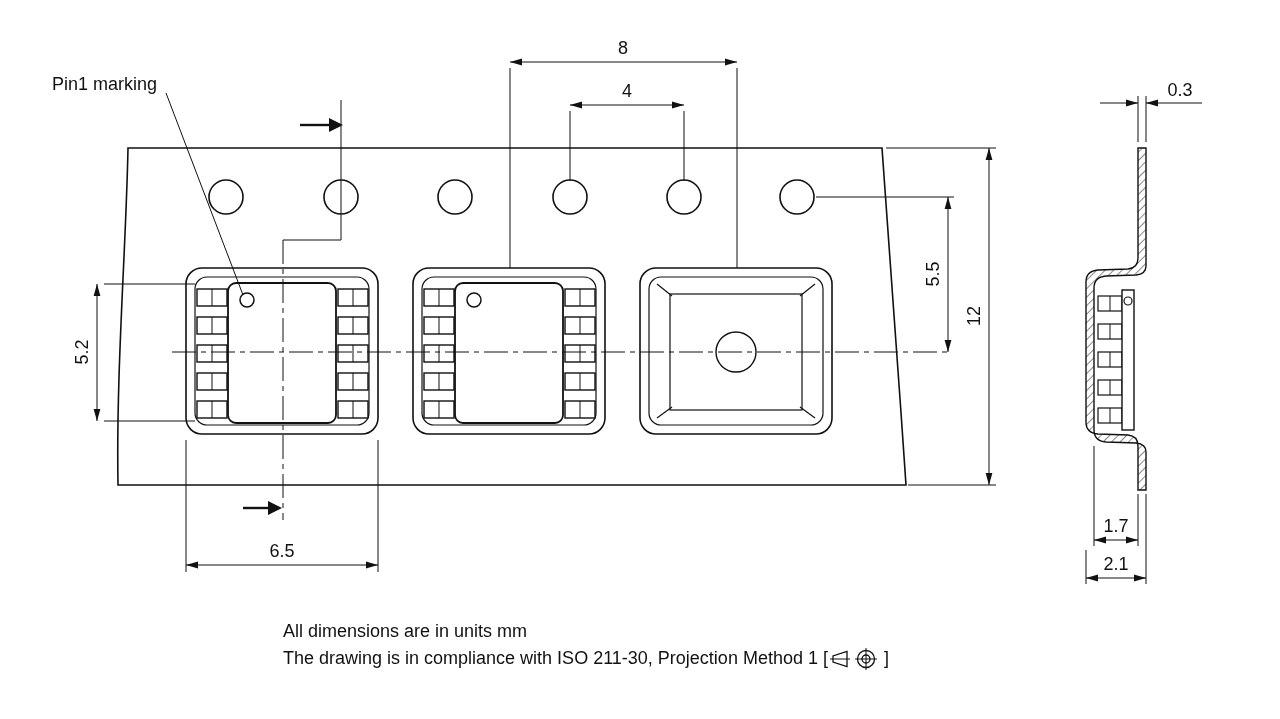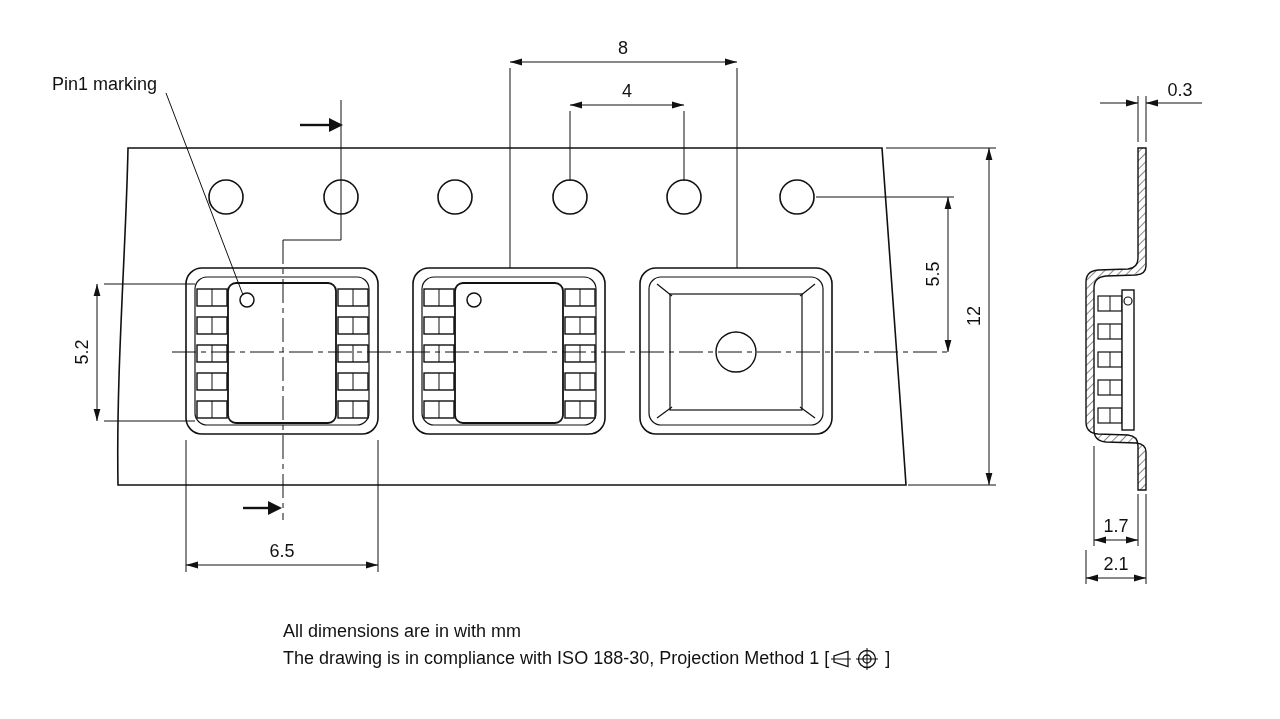--- a/index.html
+++ b/index.html
@@ -215,23 +215,23 @@
     <g>
       <line x1="1086" y1="550" x2="1086" y2="584" stroke="#111" stroke-width="1"></line>
       <line x1="1146" y1="494" x2="1146" y2="584" stroke="#111" stroke-width="1"></line>
       <line x1="1086" y1="578" x2="1146" y2="578" stroke="#111" stroke-width="1" marker-start="url(#arr)" marker-end="url(#arr)"></line>
       <text x="1116" y="570" text-anchor="middle">2.1</text>
     </g>
   </g>
 </svg>
 
 <div class="notes">
-  <div>All dimensions are in with mm</div>
+  <div>All dimensions are in units mm</div>
   <div class="row">
-    <span>The drawing is in compliance with ISO 188-30, Projection Method 1 [</span>
+    <span>The drawing is in compliance with ISO 211-30, Projection Method 1 [</span>
     <svg class="proj-icon" width="52" height="24" viewBox="0 0 52 24">
       <polygon points="3,9 3,15 17,19.5 17,4.5" fill="none" stroke="#111" stroke-width="1.3"></polygon>
       <line x1="0" y1="12" x2="20" y2="12" stroke="#111" stroke-width="1"></line>
       <circle cx="36" cy="12" r="8.5" fill="none" stroke="#111" stroke-width="1.3"></circle>
       <circle cx="36" cy="12" r="4" fill="none" stroke="#111" stroke-width="1.3"></circle>
       <line x1="25" y1="12" x2="47" y2="12" stroke="#111" stroke-width="1"></line>
       <line x1="36" y1="1" x2="36" y2="23" stroke="#111" stroke-width="1"></line>
     </svg>
     <span>]</span>
   </div>

